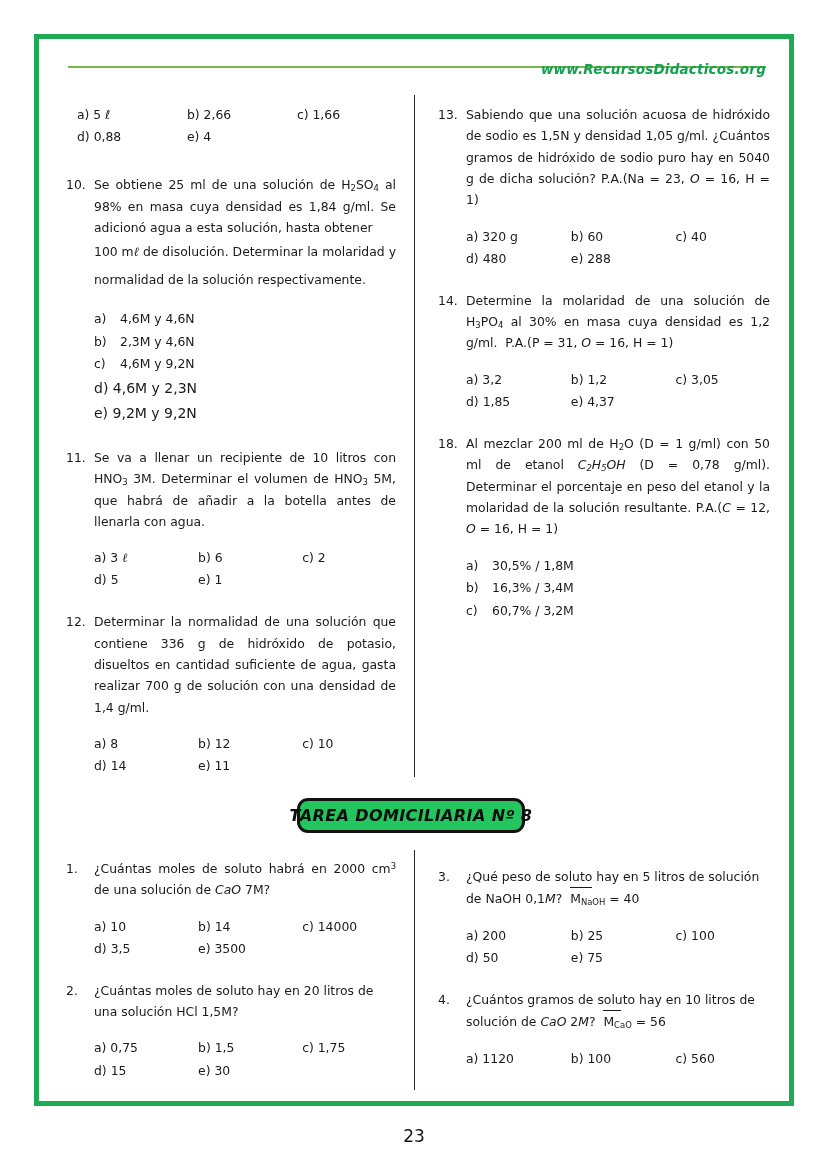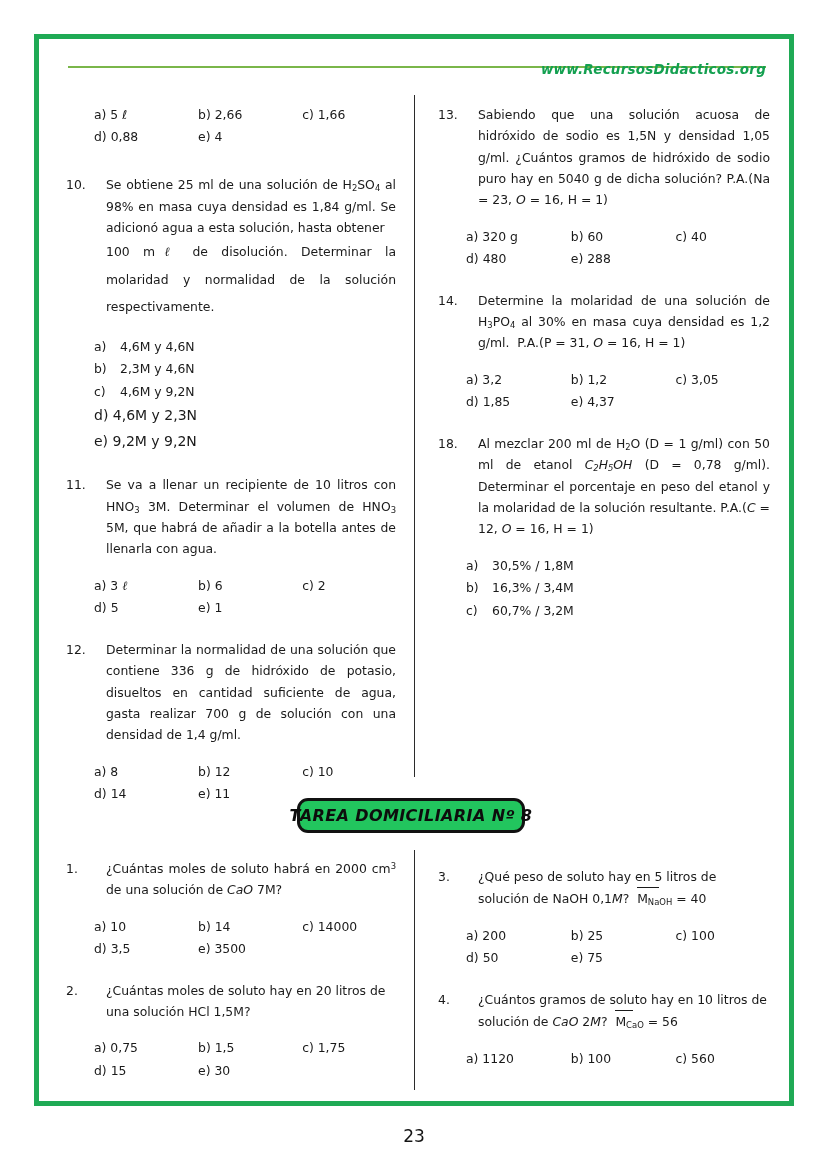--- a/index.html
+++ b/index.html
@@ -87,21 +87,20 @@
   #col-right-top    { left: 438px; top: 104px; width: 332px; }
   #col-left-bottom  { left: 66px;  top: 858px; width: 330px; }
   #col-right-bottom { left: 438px; top: 866px; width: 332px; }
 
   .qblock { position: relative; }
 
   
   .q {
     display: flex;
     align-items: flex-start;
-    gap: 12px;
   }
   .q-num {
     flex: 0 0 auto;
     font-size: 12.4px;
     line-height: 1.72;
     padding-right: 6px;
     min-width: 22px;
   }
   .q-body {
     flex: 1 1 auto;
@@ -196,21 +195,21 @@
   <div id="green-frame"></div>
   <div id="header-rule"></div>
 
   <div id="site-url">www.RecursosDidacticos.org</div>
 
   <div class="v-divider" id="divider-top"></div>
   <div class="v-divider" id="divider-bottom"></div>
 
   <div class="col" id="col-left-top">
 
-    <div class="opts" style="margin-left:28px;">
+    <div class="opts" style="margin-left:11px;">
       <div class="opt-row">
         <span class="opt-a">a) 5 ℓ</span>
         <span class="opt-b">b) 2,66</span>
         <span class="opt-c">c) 1,66</span>
       </div>
       <div class="opt-row">
         <span class="opt-a">d) 0,88</span>
         <span class="opt-b">e) 4</span>
         <span class="opt-c"></span>
       </div>

